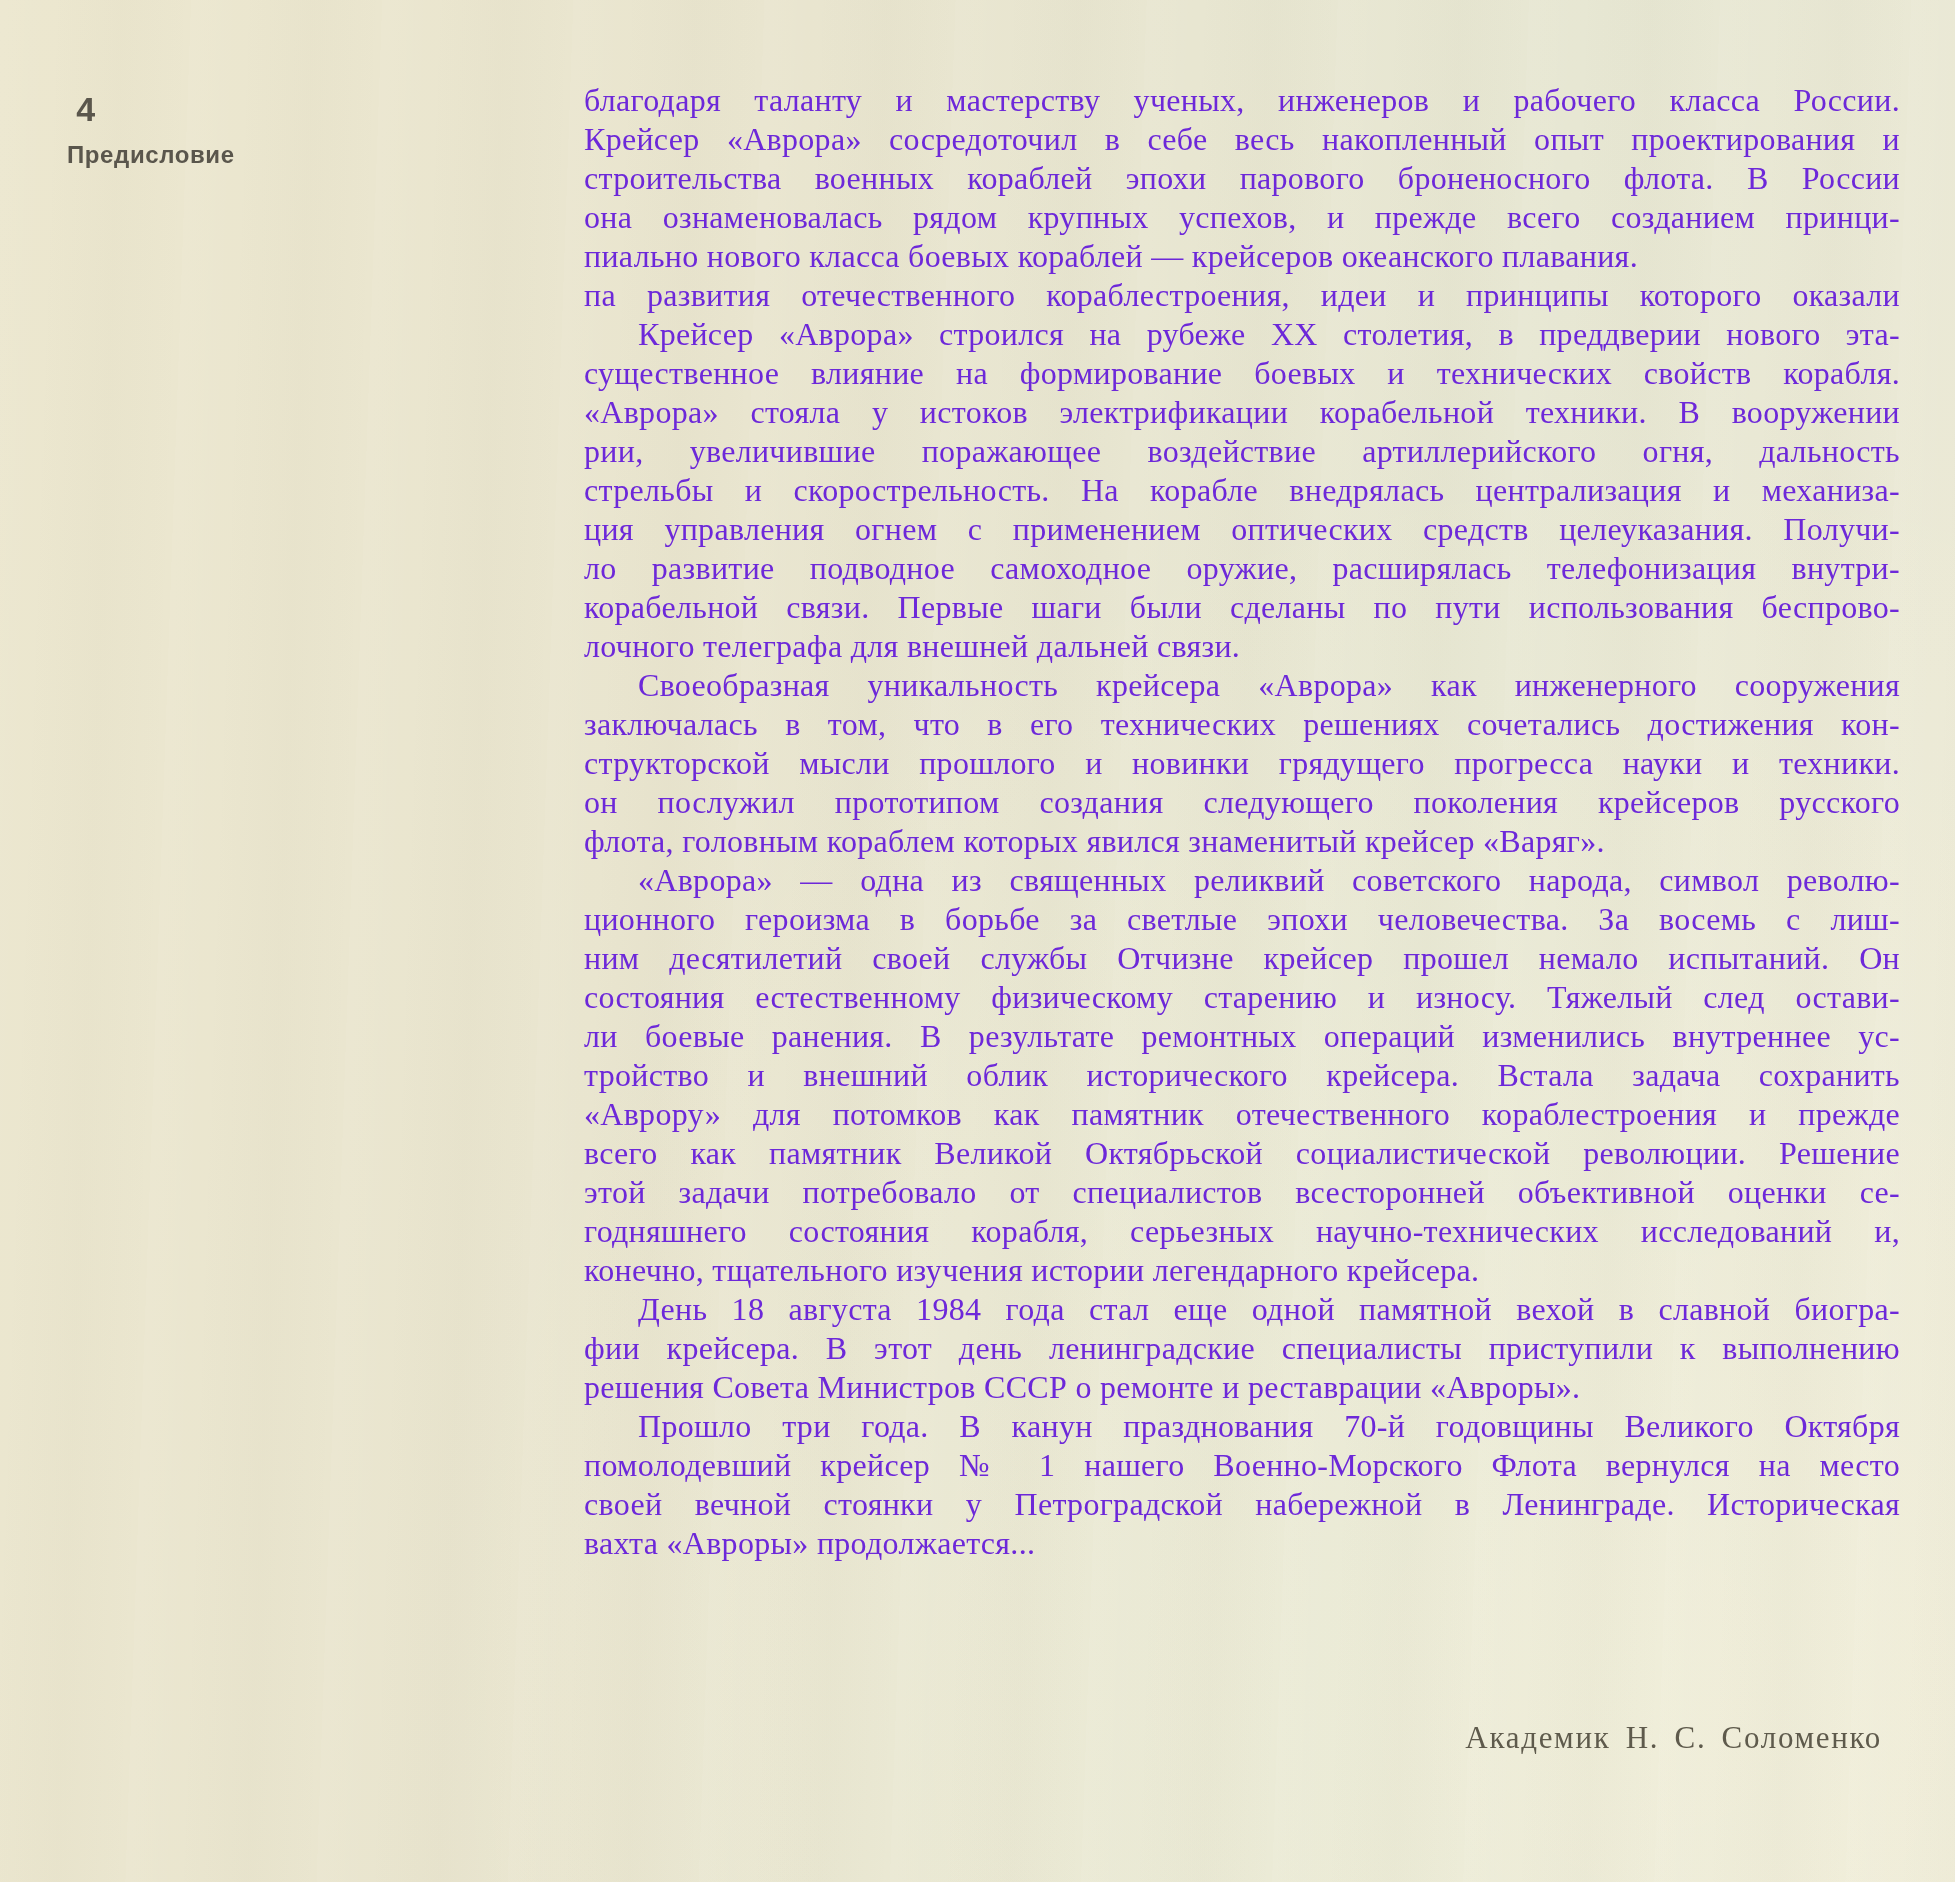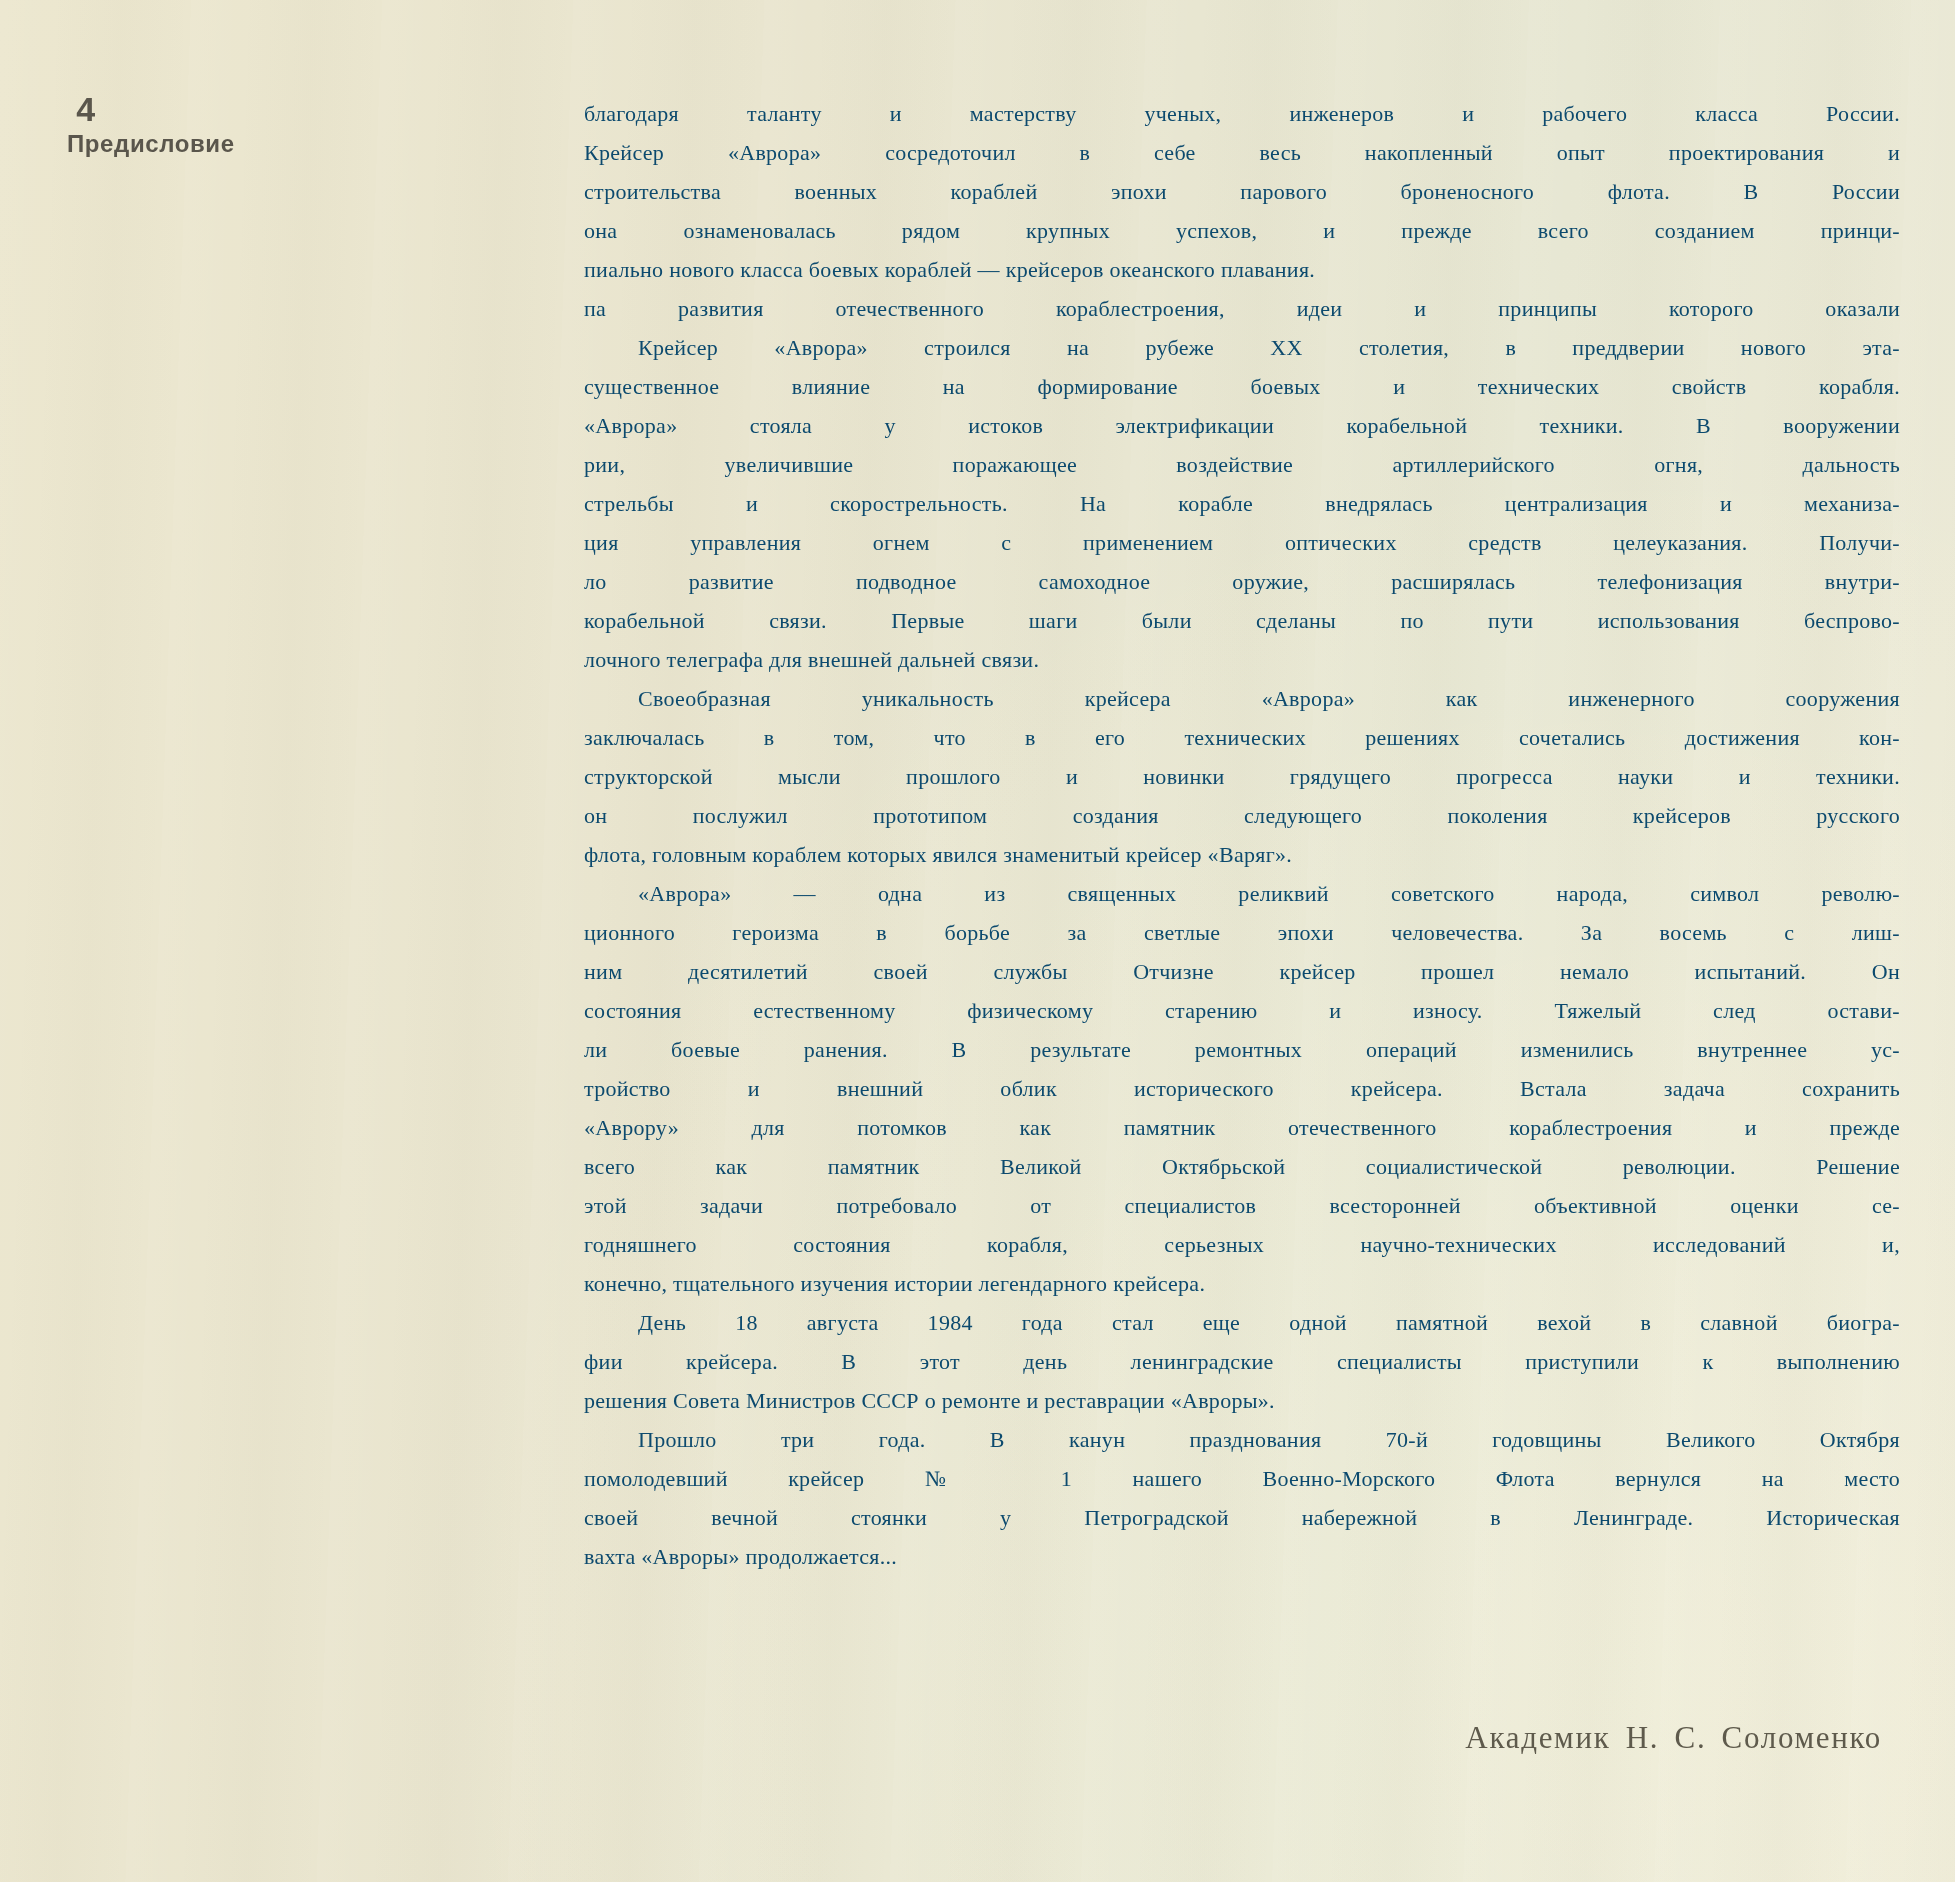--- a/index.html
+++ b/index.html
@@ -36,34 +36,34 @@
     font-size: 34px;
     line-height: 1;
     margin-left: 9.3px;
     color: #5a564c;
   }
   .section-title {
     font-family: "Liberation Sans", sans-serif;
     font-weight: bold;
     font-size: 24px;
     line-height: 1;
-    margin-top: 6px;
+    margin-top: 17px;
     letter-spacing: 0.6px;
     color: #5a564c;
   }
 
   .body-text {
     position: absolute;
     left: 584px;
-    top: 94px;
+    top: 81px;
     width: 1316px;
-    font-size: 22px;
+    font-size: 32px;
     line-height: 39px;
     letter-spacing: 0.3px;
-    color: #0c4a6e;
+    color: #6d28d9;
   }
   .line {
     text-align: justify;
     text-align-last: justify;
     white-space: normal;
     overflow: hidden;
     height: 39px;
   }
   .line.plast {
     text-align-last: left;

